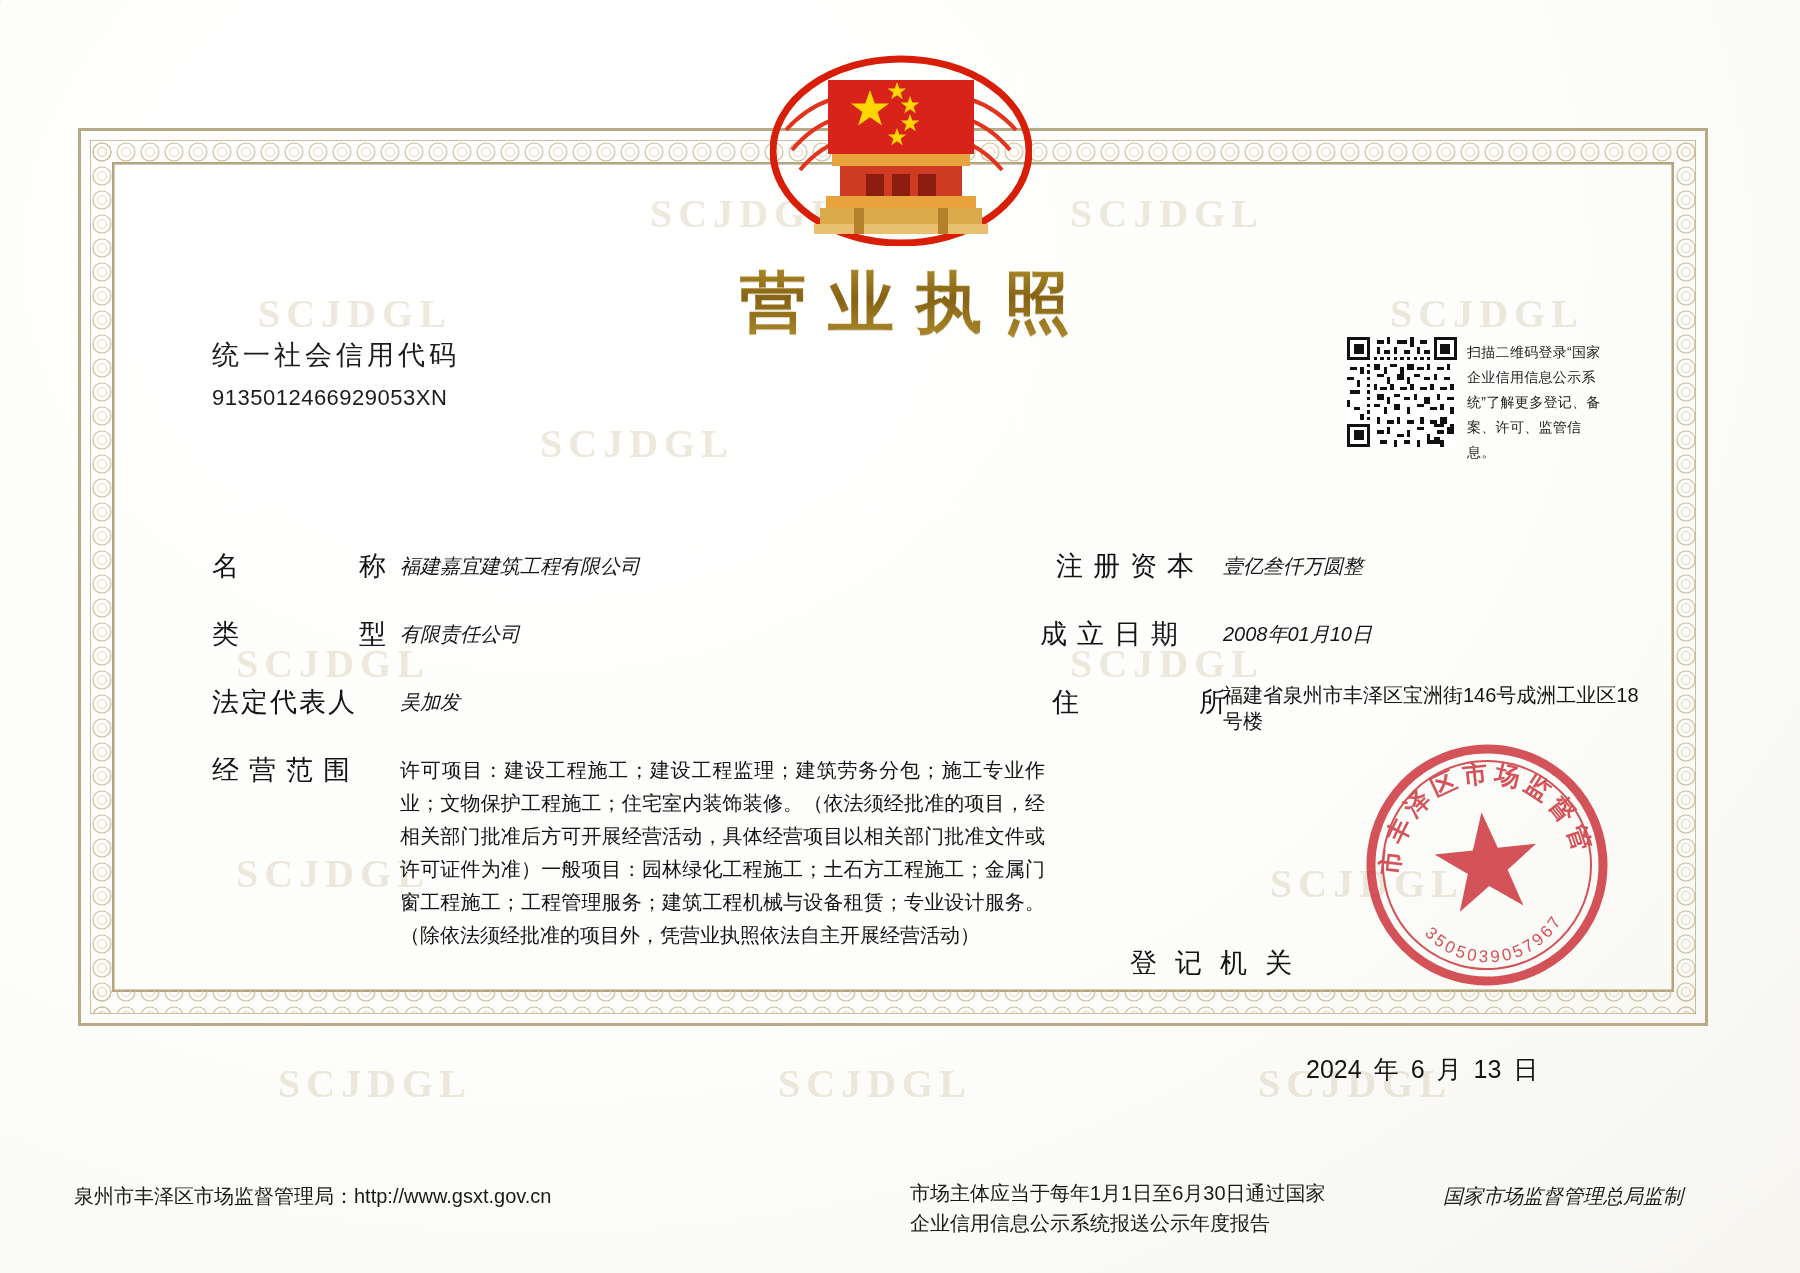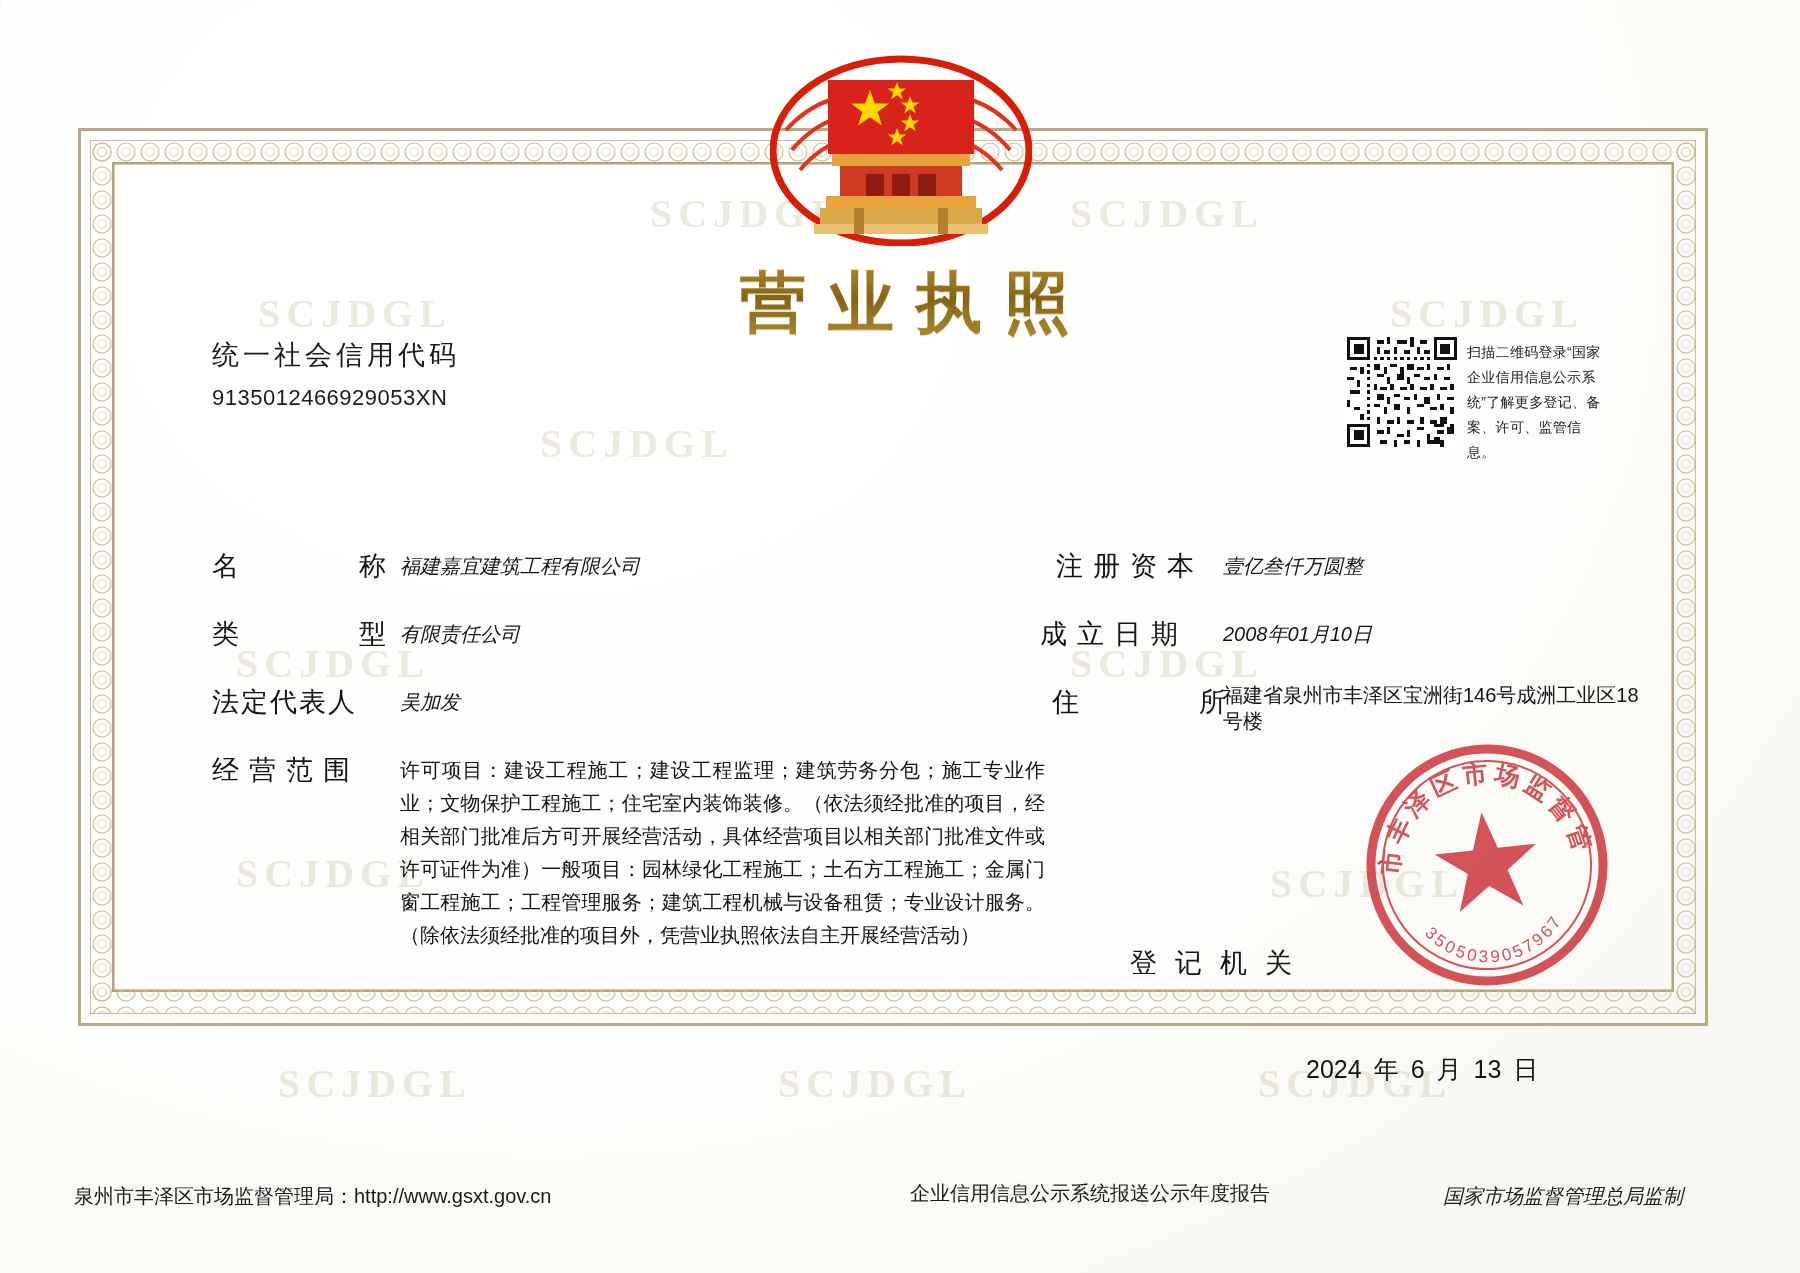--- a/index.html
+++ b/index.html
@@ -504,17 +504,18 @@
     <span>2024</span>
     <span class="cn">年</span>
     <span>6</span>
     <span class="cn">月</span>
     <span>13</span>
     <span class="cn">日</span>
   </div>
 
   <div class="footer-left">泉州市丰泽区市场监督管理局：http://www.gsxt.gov.cn</div>
   <div class="footer-center">
+    <div>市场主体应当于每年1月1日至6月30日通过国家</div>
     <div>企业信用信息公示系统报送公示年度报告</div>
   </div>
   <div class="footer-right">国家市场监督管理总局监制</div>
 
 </div>
 
 </body></html>

